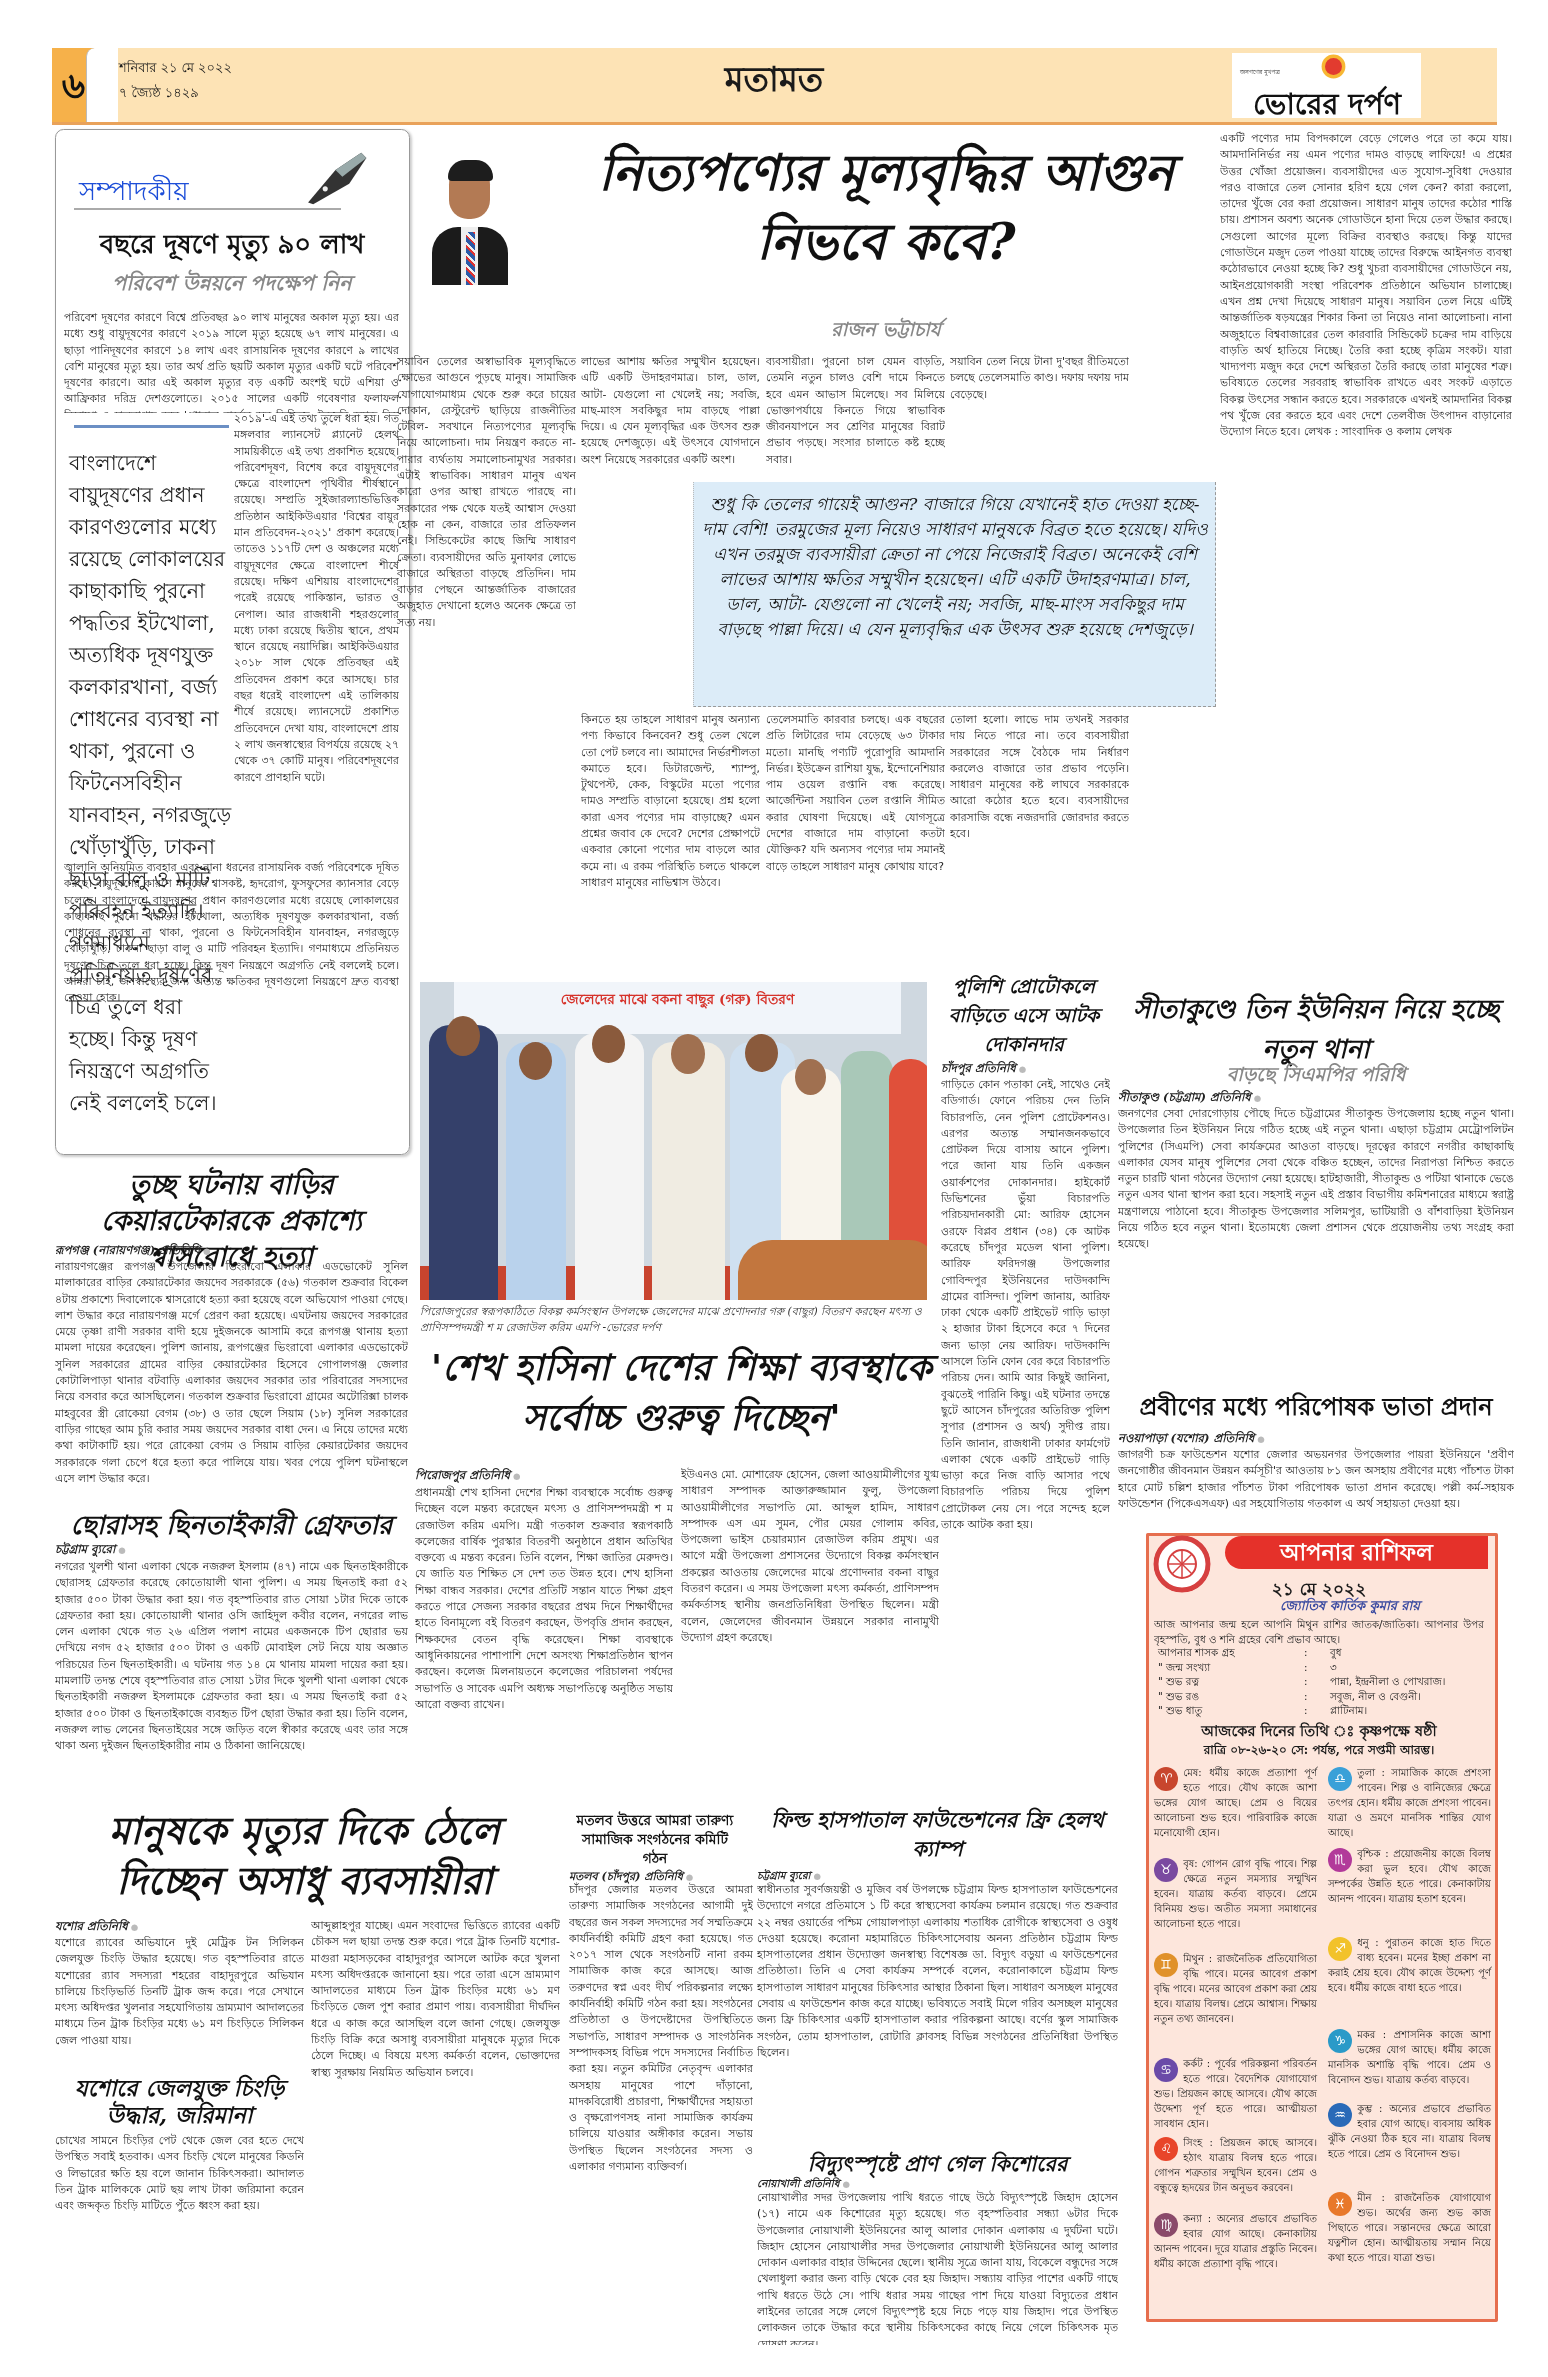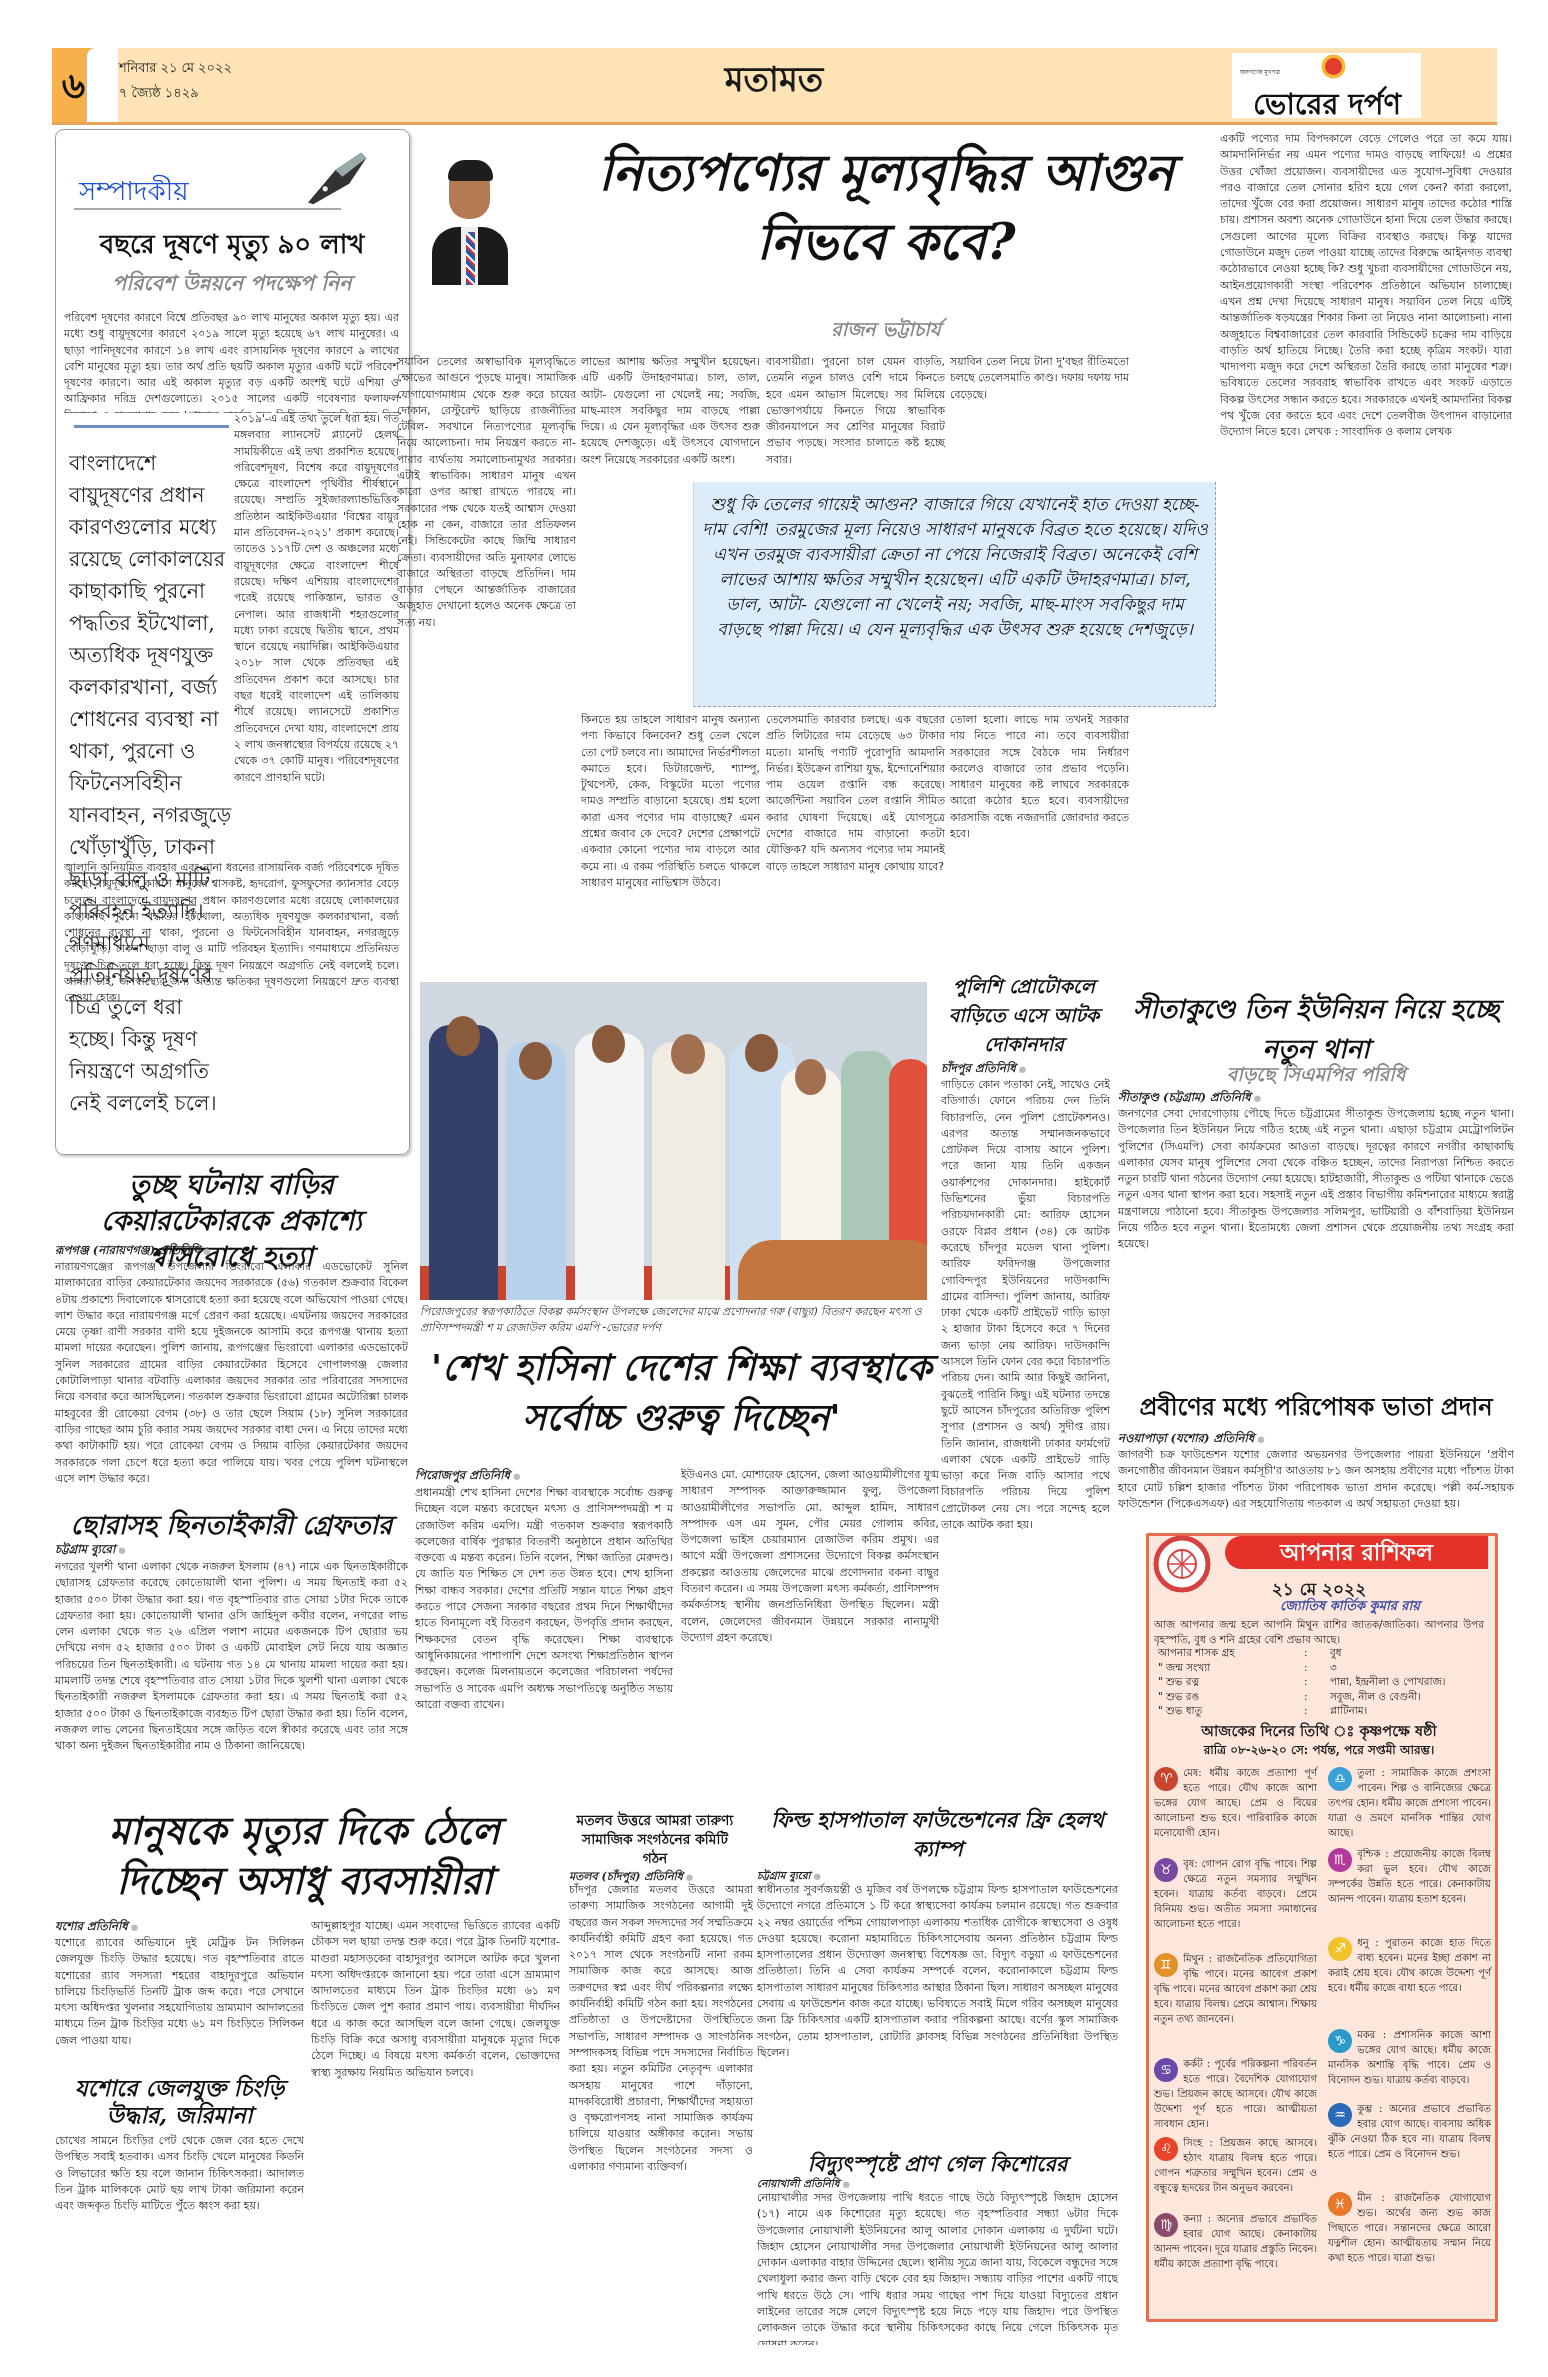--- a/index.html
+++ b/index.html
@@ -157,20 +157,21 @@
 <p class="abs body-text" id="main-col3">ব্যবসায়ীরা। পুরনো চাল যেমন বাড়তি, তেমনি নতুন চালও বেশি দামে কিনতে হবে এমন আভাস মিলেছে। সব মিলিয়ে ভোক্তাপর্যায়ে কিনতে গিয়ে স্বাভাবিক জীবনযাপনে সব শ্রেণির মানুষের বিরাট প্রভাব পড়ছে। সংসার চালাতে কষ্ট হচ্ছে সবার।</p>
 <p class="abs body-text" id="main-col4">সয়াবিন তেল নিয়ে টানা দু'বছর রীতিমতো চলছে তেলেসমাতি কাণ্ড। দফায় দফায় দাম বেড়েছে।</p>
 <div class="abs" id="quote-box"></div>
 <p class="abs" id="quote-text">শুধু কি তেলের গায়েই আগুন? বাজারে গিয়ে যেখানেই হাত দেওয়া হচ্ছে- দাম বেশি! তরমুজের মূল্য নিয়েও সাধারণ মানুষকে বিব্রত হতে হয়েছে। যদিও এখন তরমুজ ব্যবসায়ীরা ক্রেতা না পেয়ে নিজেরাই বিব্রত। অনেকেই বেশি লাভের আশায় ক্ষতির সম্মুখীন হয়েছেন। এটি একটি উদাহরণমাত্র। চাল, ডাল, আটা- যেগুলো না খেলেই নয়; সবজি, মাছ-মাংস সবকিছুর দাম বাড়ছে পাল্লা দিয়ে। এ যেন মূল্যবৃদ্ধির এক উৎসব শুরু হয়েছে দেশজুড়ে।</p>
 <p class="abs body-text" id="main-col2b">কিনতে হয় তাহলে সাধারণ মানুষ অন্যান্য পণ্য কিভাবে কিনবেন? শুধু তেল খেলে তো পেট চলবে না। আমাদের নির্ভরশীলতা কমাতে হবে। ডিটারজেন্ট, শ্যাম্পু, টুথপেস্ট, কেক, বিস্কুটের মতো পণ্যের দামও সম্প্রতি বাড়ানো হয়েছে। প্রশ্ন হলো কারা এসব পণ্যের দাম বাড়াচ্ছে? এমন প্রশ্নের জবাব কে দেবে? দেশের প্রেক্ষাপটে একবার কোনো পণ্যের দাম বাড়লে আর কমে না। এ রকম পরিস্থিতি চলতে থাকলে সাধারণ মানুষের নাভিশ্বাস উঠবে।</p>
 <p class="abs body-text" id="main-col3b">তেলেসমাতি কারবার চলছে। এক বছরের প্রতি লিটারের দাম বেড়েছে ৬৩ টাকার মতো। মানছি পণ্যটি পুরোপুরি আমদানি নির্ভর। ইউক্রেন রাশিয়া যুদ্ধ, ইন্দোনেশিয়ার পাম ওয়েল রপ্তানি বন্ধ করেছে। আর্জেন্টিনা সয়াবিন তেল রপ্তানি সীমিত করার ঘোষণা দিয়েছে। এই যোগসূত্রে দেশের বাজারে দাম বাড়ানো কতটা যৌক্তিক? যদি অন্যসব পণ্যের দাম সমানই বাড়ে তাহলে সাধারণ মানুষ কোথায় যাবে?</p>
 <p class="abs body-text" id="main-col4b">তোলা হলো। লাভে দাম তখনই সরকার দায় নিতে পারে না। তবে ব্যবসায়ীরা সরকারের সঙ্গে বৈঠকে দাম নির্ধারণ করলেও বাজারে তার প্রভাব পড়েনি। সাধারণ মানুষের কষ্ট লাঘবে সরকারকে আরো কঠোর হতে হবে। ব্যবসায়ীদের কারসাজি বন্ধে নজরদারি জোরদার করতে হবে।</p>
 <p class="abs body-text" id="main-col5">একটি পণ্যের দাম বিপদকালে বেড়ে গেলেও পরে তা কমে যায়। আমদানিনির্ভর নয় এমন পণ্যের দামও বাড়ছে লাফিয়ে! এ প্রশ্নের উত্তর খোঁজা প্রয়োজন। ব্যবসায়ীদের এত সুযোগ-সুবিধা দেওয়ার পরও বাজারে তেল সোনার হরিণ হয়ে গেল কেন? কারা করলো, তাদের খুঁজে বের করা প্রয়োজন। সাধারণ মানুষ তাদের কঠোর শাস্তি চায়। প্রশাসন অবশ্য অনেক গোডাউনে হানা দিয়ে তেল উদ্ধার করছে। সেগুলো আগের মূল্যে বিক্রির ব্যবস্থাও করছে। কিন্তু যাদের গোডাউনে মজুদ তেল পাওয়া যাচ্ছে তাদের বিরুদ্ধে আইনগত ব্যবস্থা কঠোরভাবে নেওয়া হচ্ছে কি? শুধু খুচরা ব্যবসায়ীদের গোডাউনে নয়, আইনপ্রয়োগকারী সংস্থা পরিবেশক প্রতিষ্ঠানে অভিযান চালাচ্ছে। এখন প্রশ্ন দেখা দিয়েছে সাধারণ মানুষ। সয়াবিন তেল নিয়ে এটিই আন্তর্জাতিক ষড়যন্ত্রের শিকার কিনা তা নিয়েও নানা আলোচনা। নানা অজুহাতে বিশ্ববাজারের তেল কারবারি সিন্ডিকেট চক্রের দাম বাড়িয়ে বাড়তি অর্থ হাতিয়ে নিচ্ছে। তৈরি করা হচ্ছে কৃত্রিম সংকট। যারা খাদ্যপণ্য মজুদ করে দেশে অস্থিরতা তৈরি করছে তারা মানুষের শত্রু। ভবিষ্যতে তেলের সরবরাহ স্বাভাবিক রাখতে এবং সংকট এড়াতে বিকল্প উৎসের সন্ধান করতে হবে। সরকারকে এখনই আমদানির বিকল্প পথ খুঁজে বের করতে হবে এবং দেশে তেলবীজ উৎপাদন বাড়ানোর উদ্যোগ নিতে হবে। লেখক : সাংবাদিক ও কলাম লেখক</p>
 
 <div class="abs" id="event-photo">
+  <div id="banner">জেলেদের মাঝে বকনা বাছুর (গরু) বিতরণ</div>
   <div id="red-carpet"></div>
   <div class="person" style="left:8.6px;width:69px;height:275px;background:#34406a;"></div>
   <div class="phead" style="left:26px;top:34px;width:34px;height:40px;"></div>
   <div class="person" style="left:86px;width:60px;height:258px;background:#b9d2ec;"></div>
   <div class="phead" style="left:99px;top:60px;width:33px;height:38px;"></div>
   <div class="person" style="left:155px;width:69px;height:267px;background:#f4f4f4;"></div>
   <div class="phead" style="left:172px;top:43px;width:33px;height:38px;"></div>
   <div class="person" style="left:232px;width:73px;height:258px;background:#f0ece2;"></div>
   <div class="phead" style="left:251px;top:52px;width:34px;height:40px;background:#a07050;"></div>
   <div class="person" style="left:310px;width:65px;height:258px;background:#cfe0f0;"></div>

